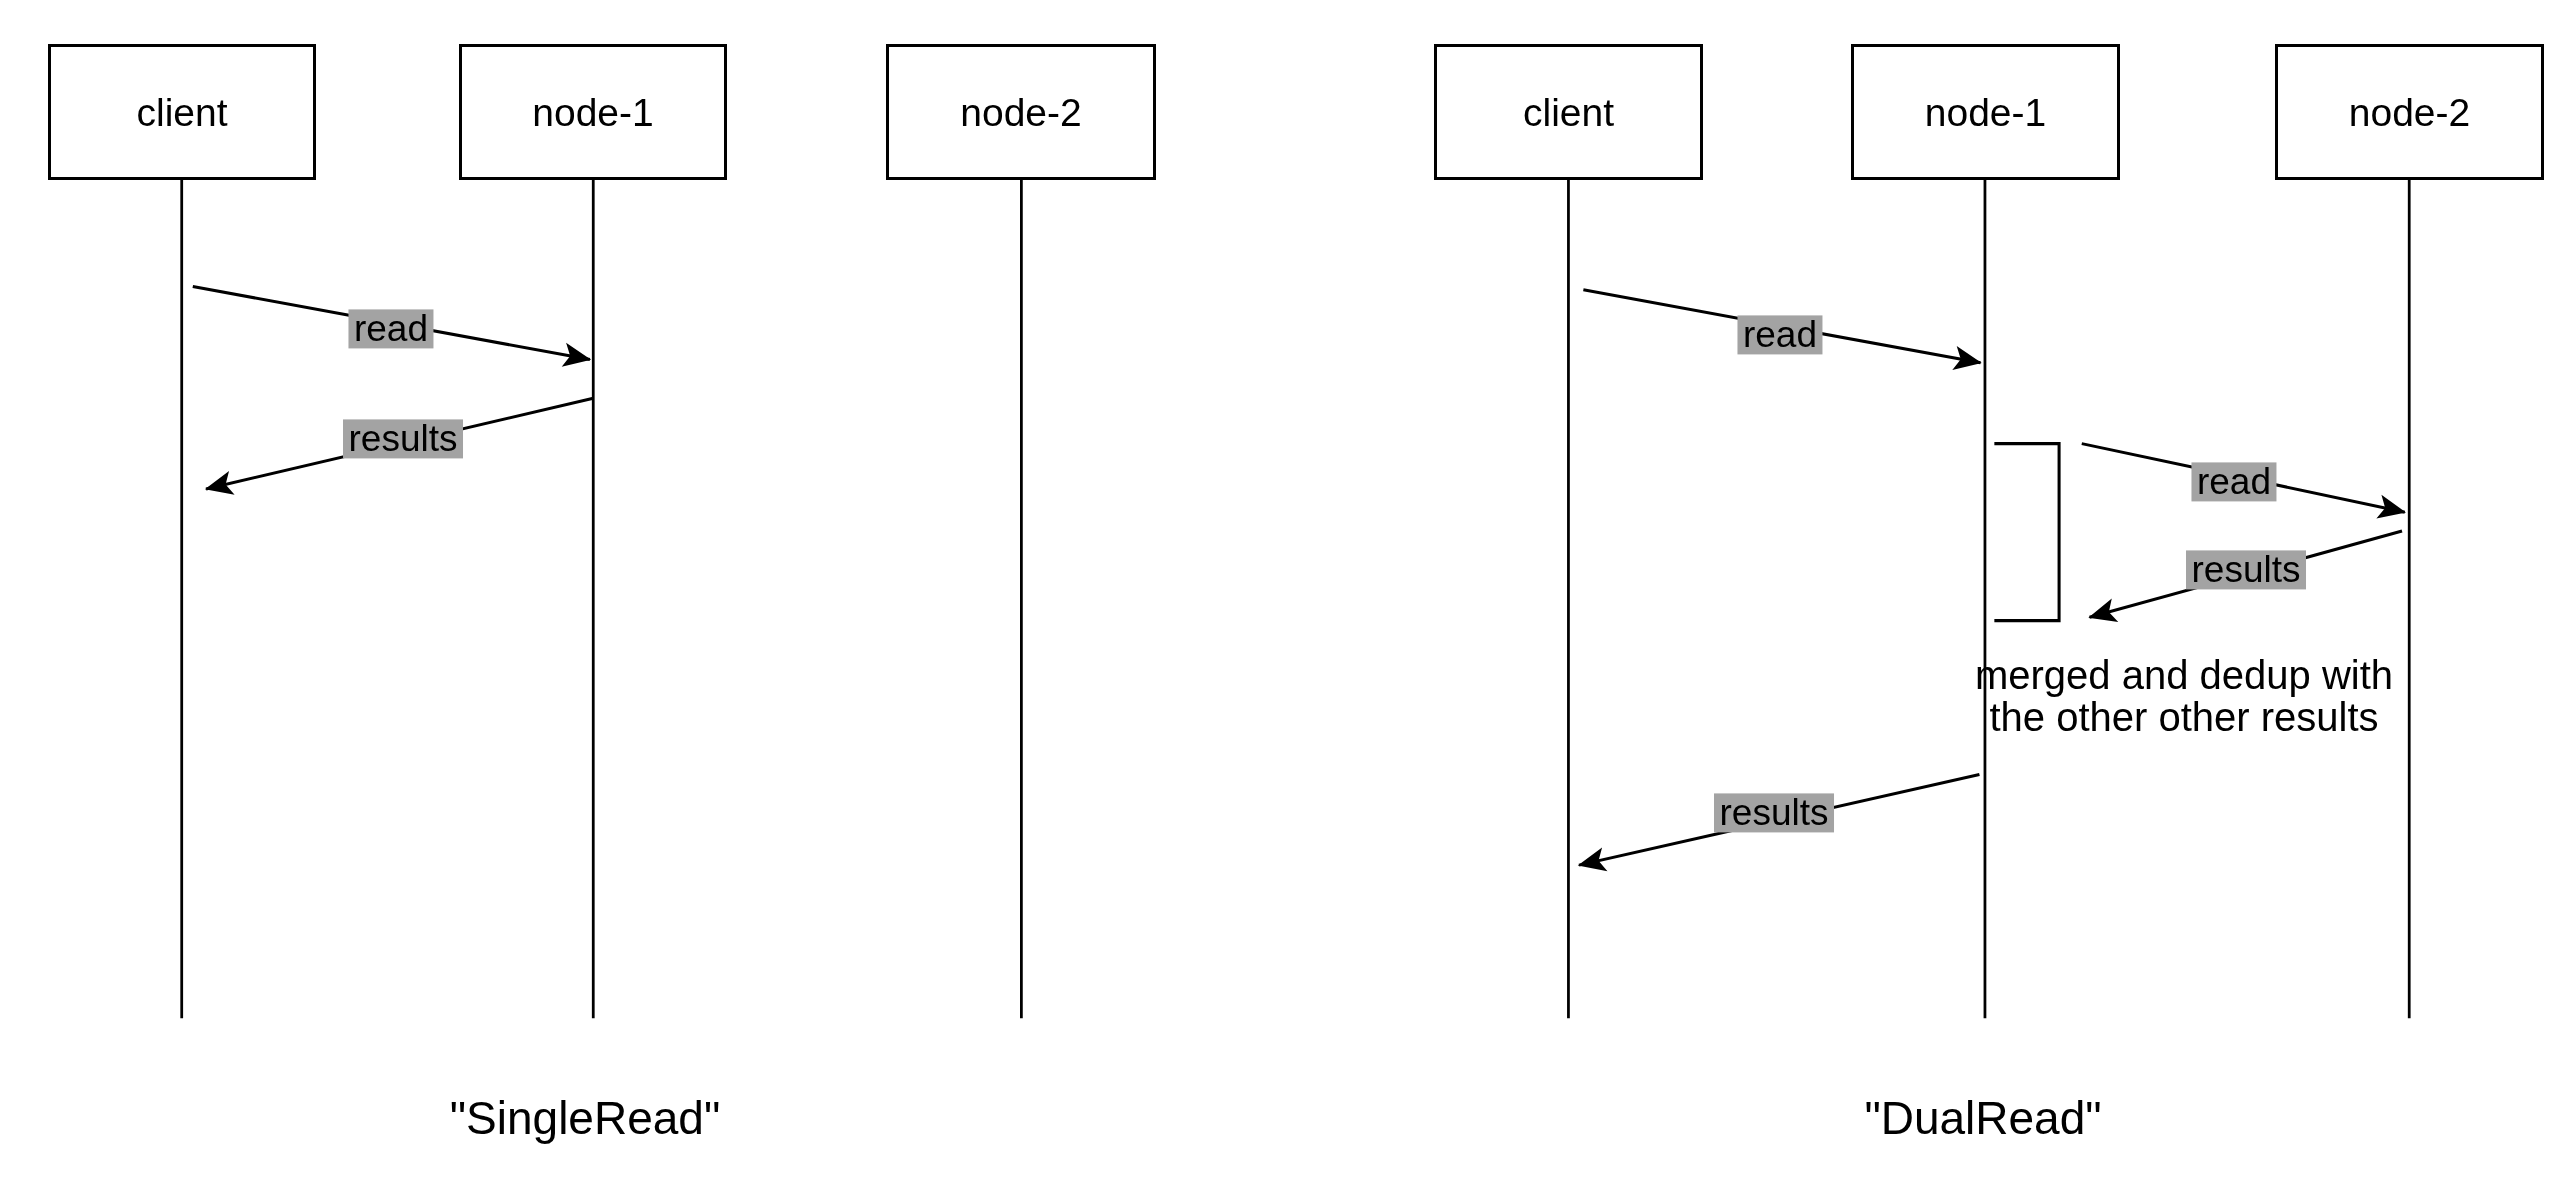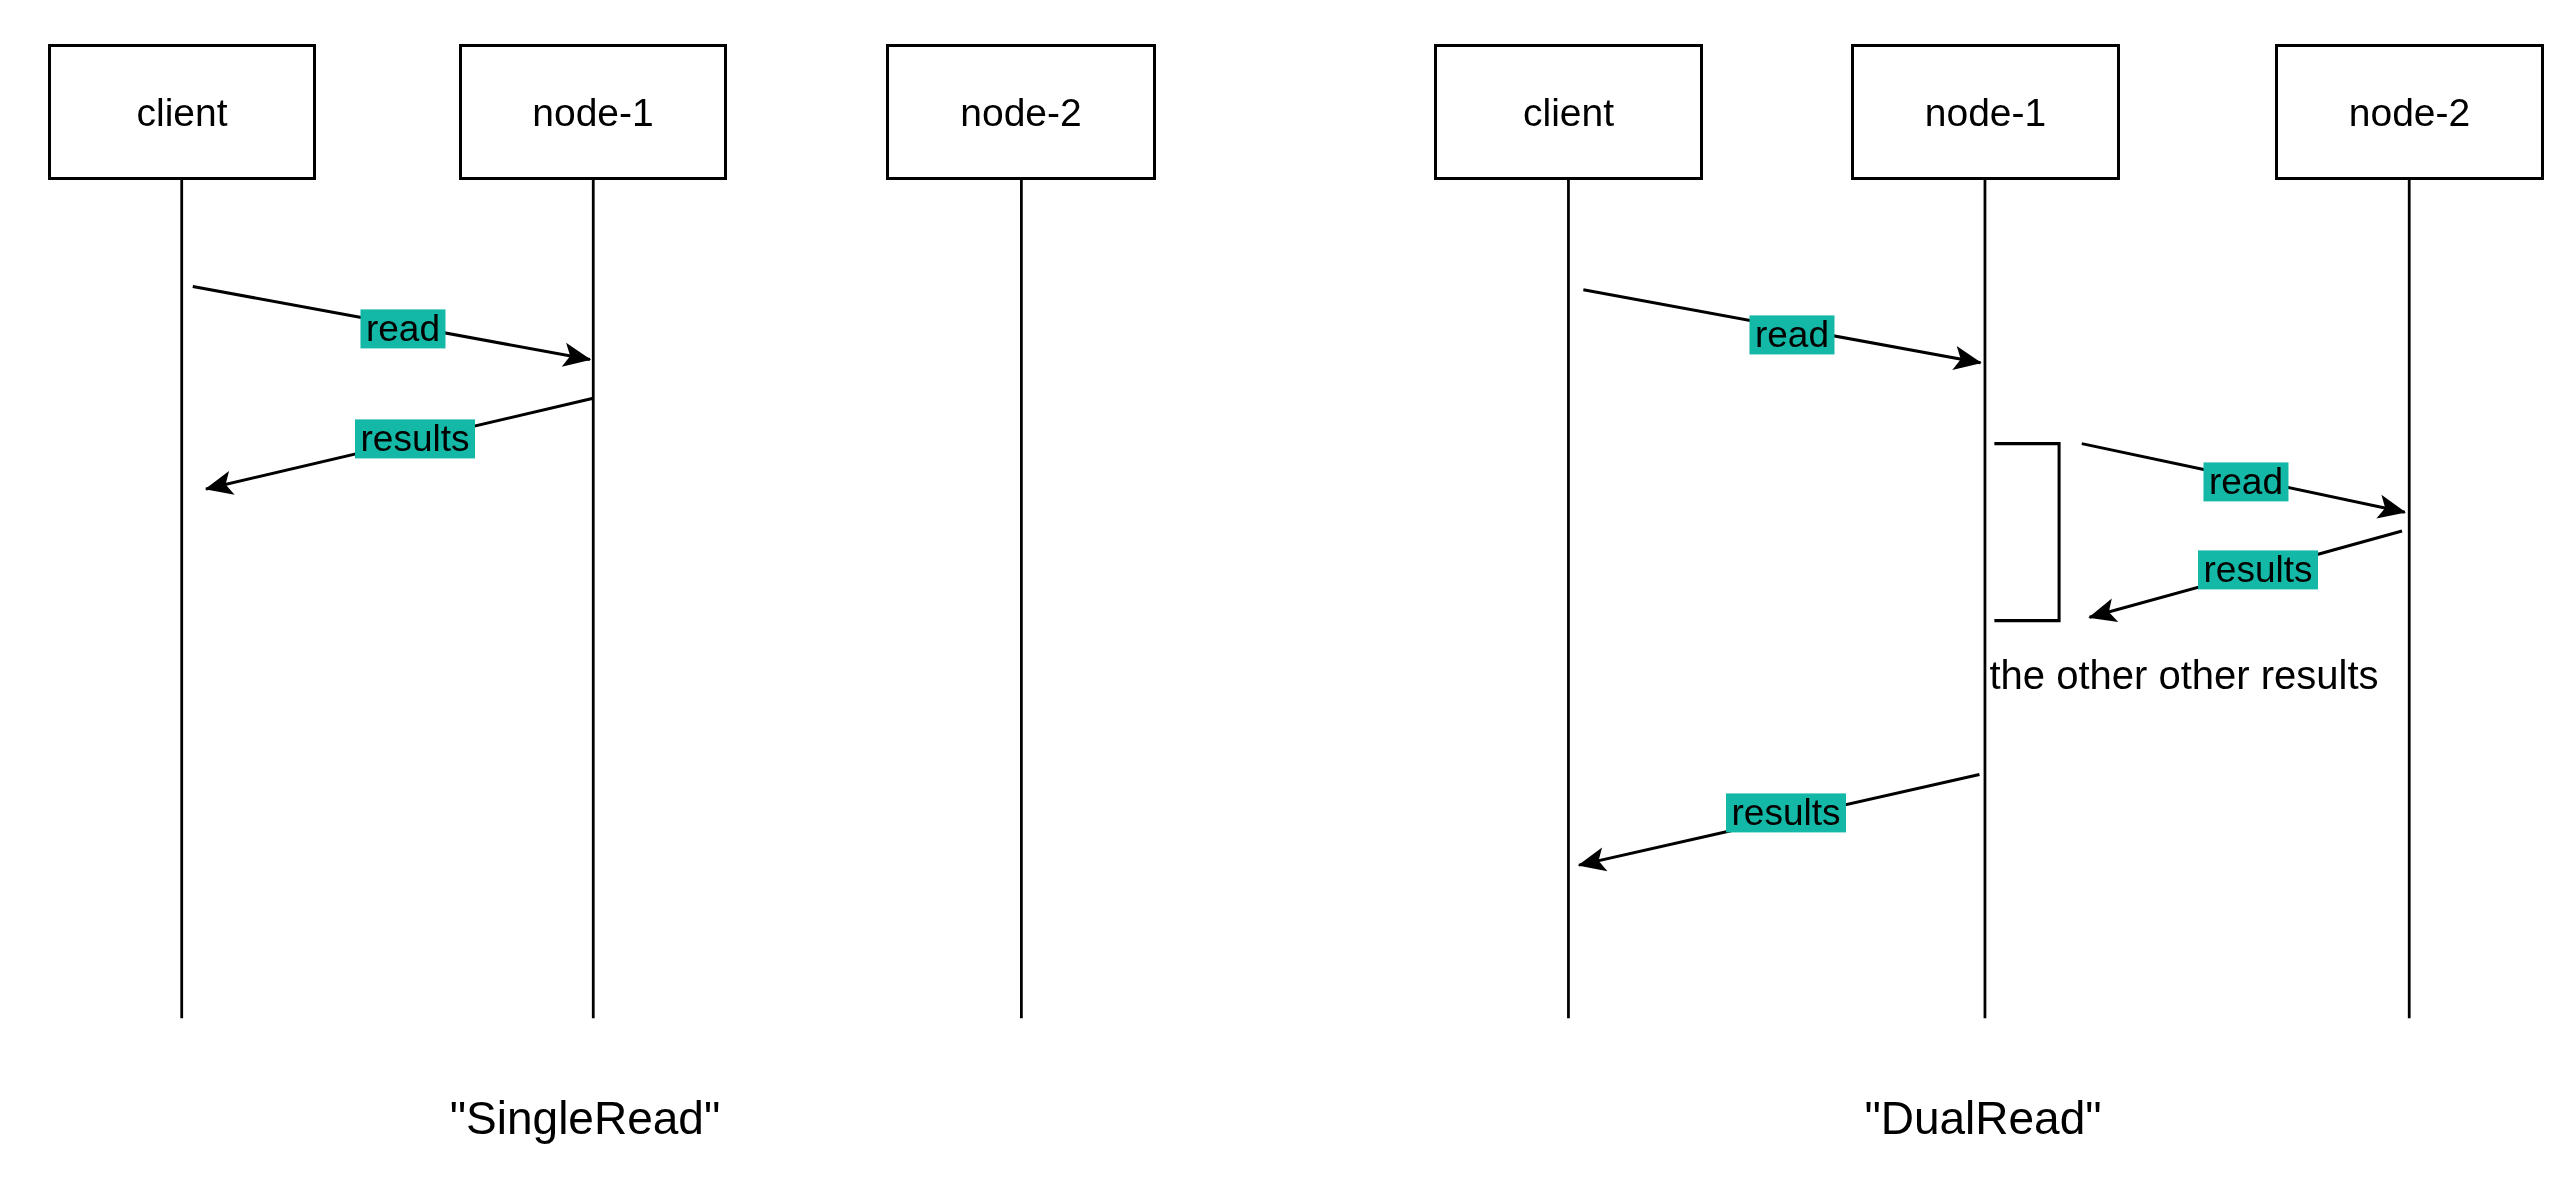--- a/index.html
+++ b/index.html
@@ -33,26 +33,25 @@
     display: flex;
     align-items: center;
     justify-content: center;
     font-size: 39px;
     line-height: 1;
     white-space: nowrap;
   }
   .msg-label {
     position: absolute;
     transform: translate(-50%, -50%);
-    background: #14b8a6;
+    background: #a3a3a3;
     padding: 1.1px 5.5px;
     font-size: 37px;
     line-height: 1;
     white-space: nowrap;
-    margin-left: 12px;
   }
   .note {
     position: absolute;
     transform: translate(-50%, 0);
     text-align: center;
     font-size: 40px;
     line-height: 42px;
     white-space: nowrap;
   }
   .caption {
@@ -117,20 +116,21 @@
 
   <div class="msg-label" style="left:391px; top:329px;">read</div>
   <div class="msg-label" style="left:403px; top:439px;">results</div>
 
   <div class="msg-label" style="left:1780px; top:335px;">read</div>
   <div class="msg-label" style="left:2234px; top:482px;">read</div>
   <div class="msg-label" style="left:2246px; top:570px;">results</div>
   <div class="msg-label" style="left:1774px; top:813px;">results</div>
 
   <div class="note" style="left:2184px; top:654px;">
+    <div>merged and dedup with</div>
     <div>the other other results</div>
   </div>
 
   <div class="caption" style="left:585px; top:1118px;">"SingleRead"</div>
   <div class="caption" style="left:1983px; top:1118px;">"DualRead"</div>
 
 </div>
 
 
 </body></html>

